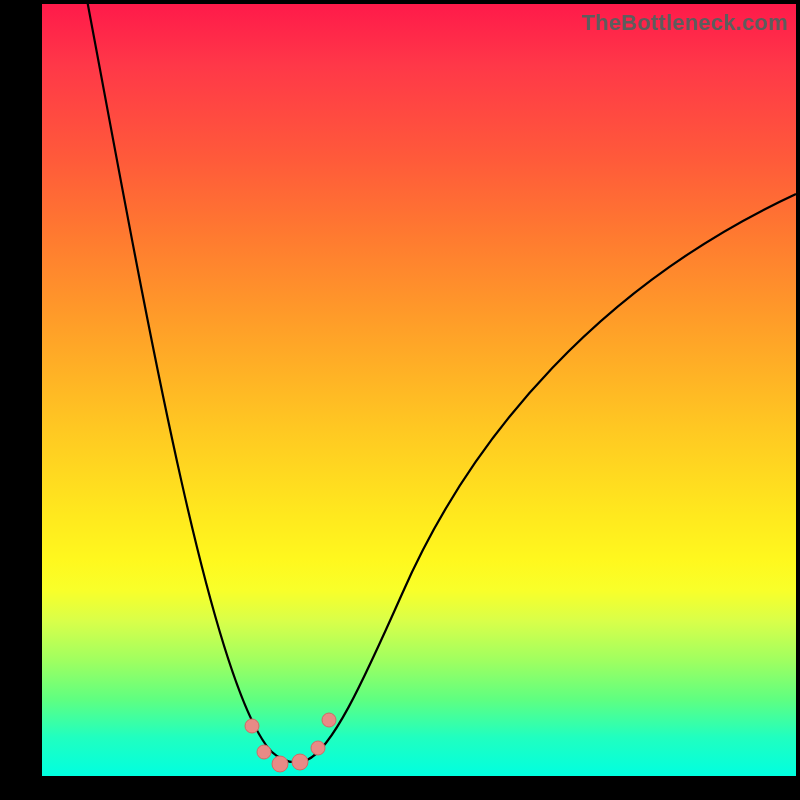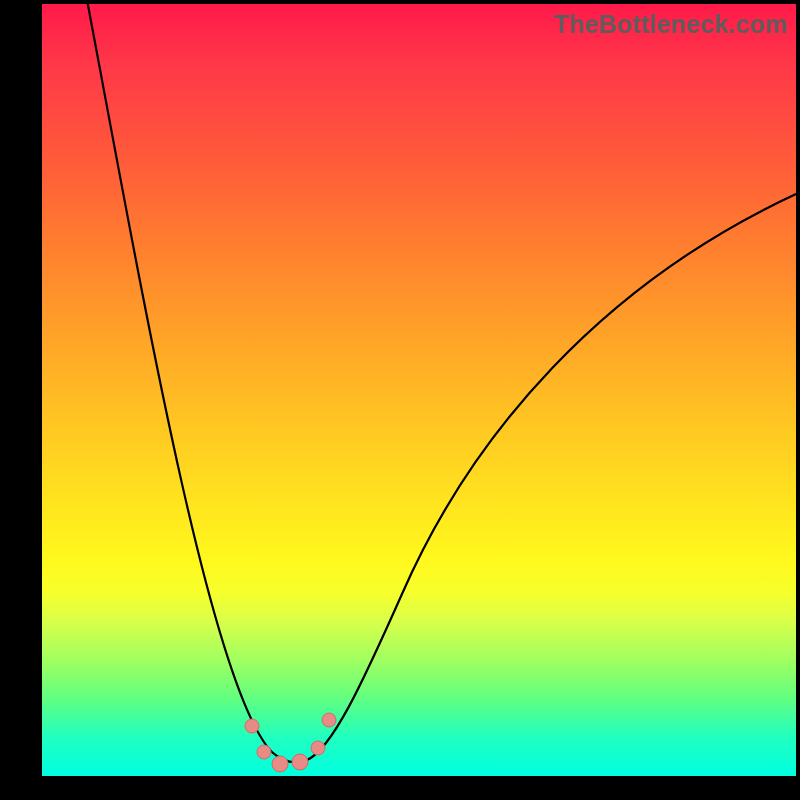--- a/index.html
+++ b/index.html
@@ -30,21 +30,21 @@
       #a0ff60 85%,
       #60ff80 90%,
       #20ffc0 95%,
       #00ffe0 100%);
   }
   .watermark {
     position: absolute;
     top: 6px;
     right: 8px;
     font-family: Arial, Helvetica, sans-serif;
-    font-size: 25px;
+    font-size: 22px;
     font-weight: 600;
     color: #5d5d5d;
     letter-spacing: 0.2px;
   }
   svg.curve {
     position: absolute;
     left: 0; top: 0;
     width: 754px; height: 772px;
   }
 </style>

